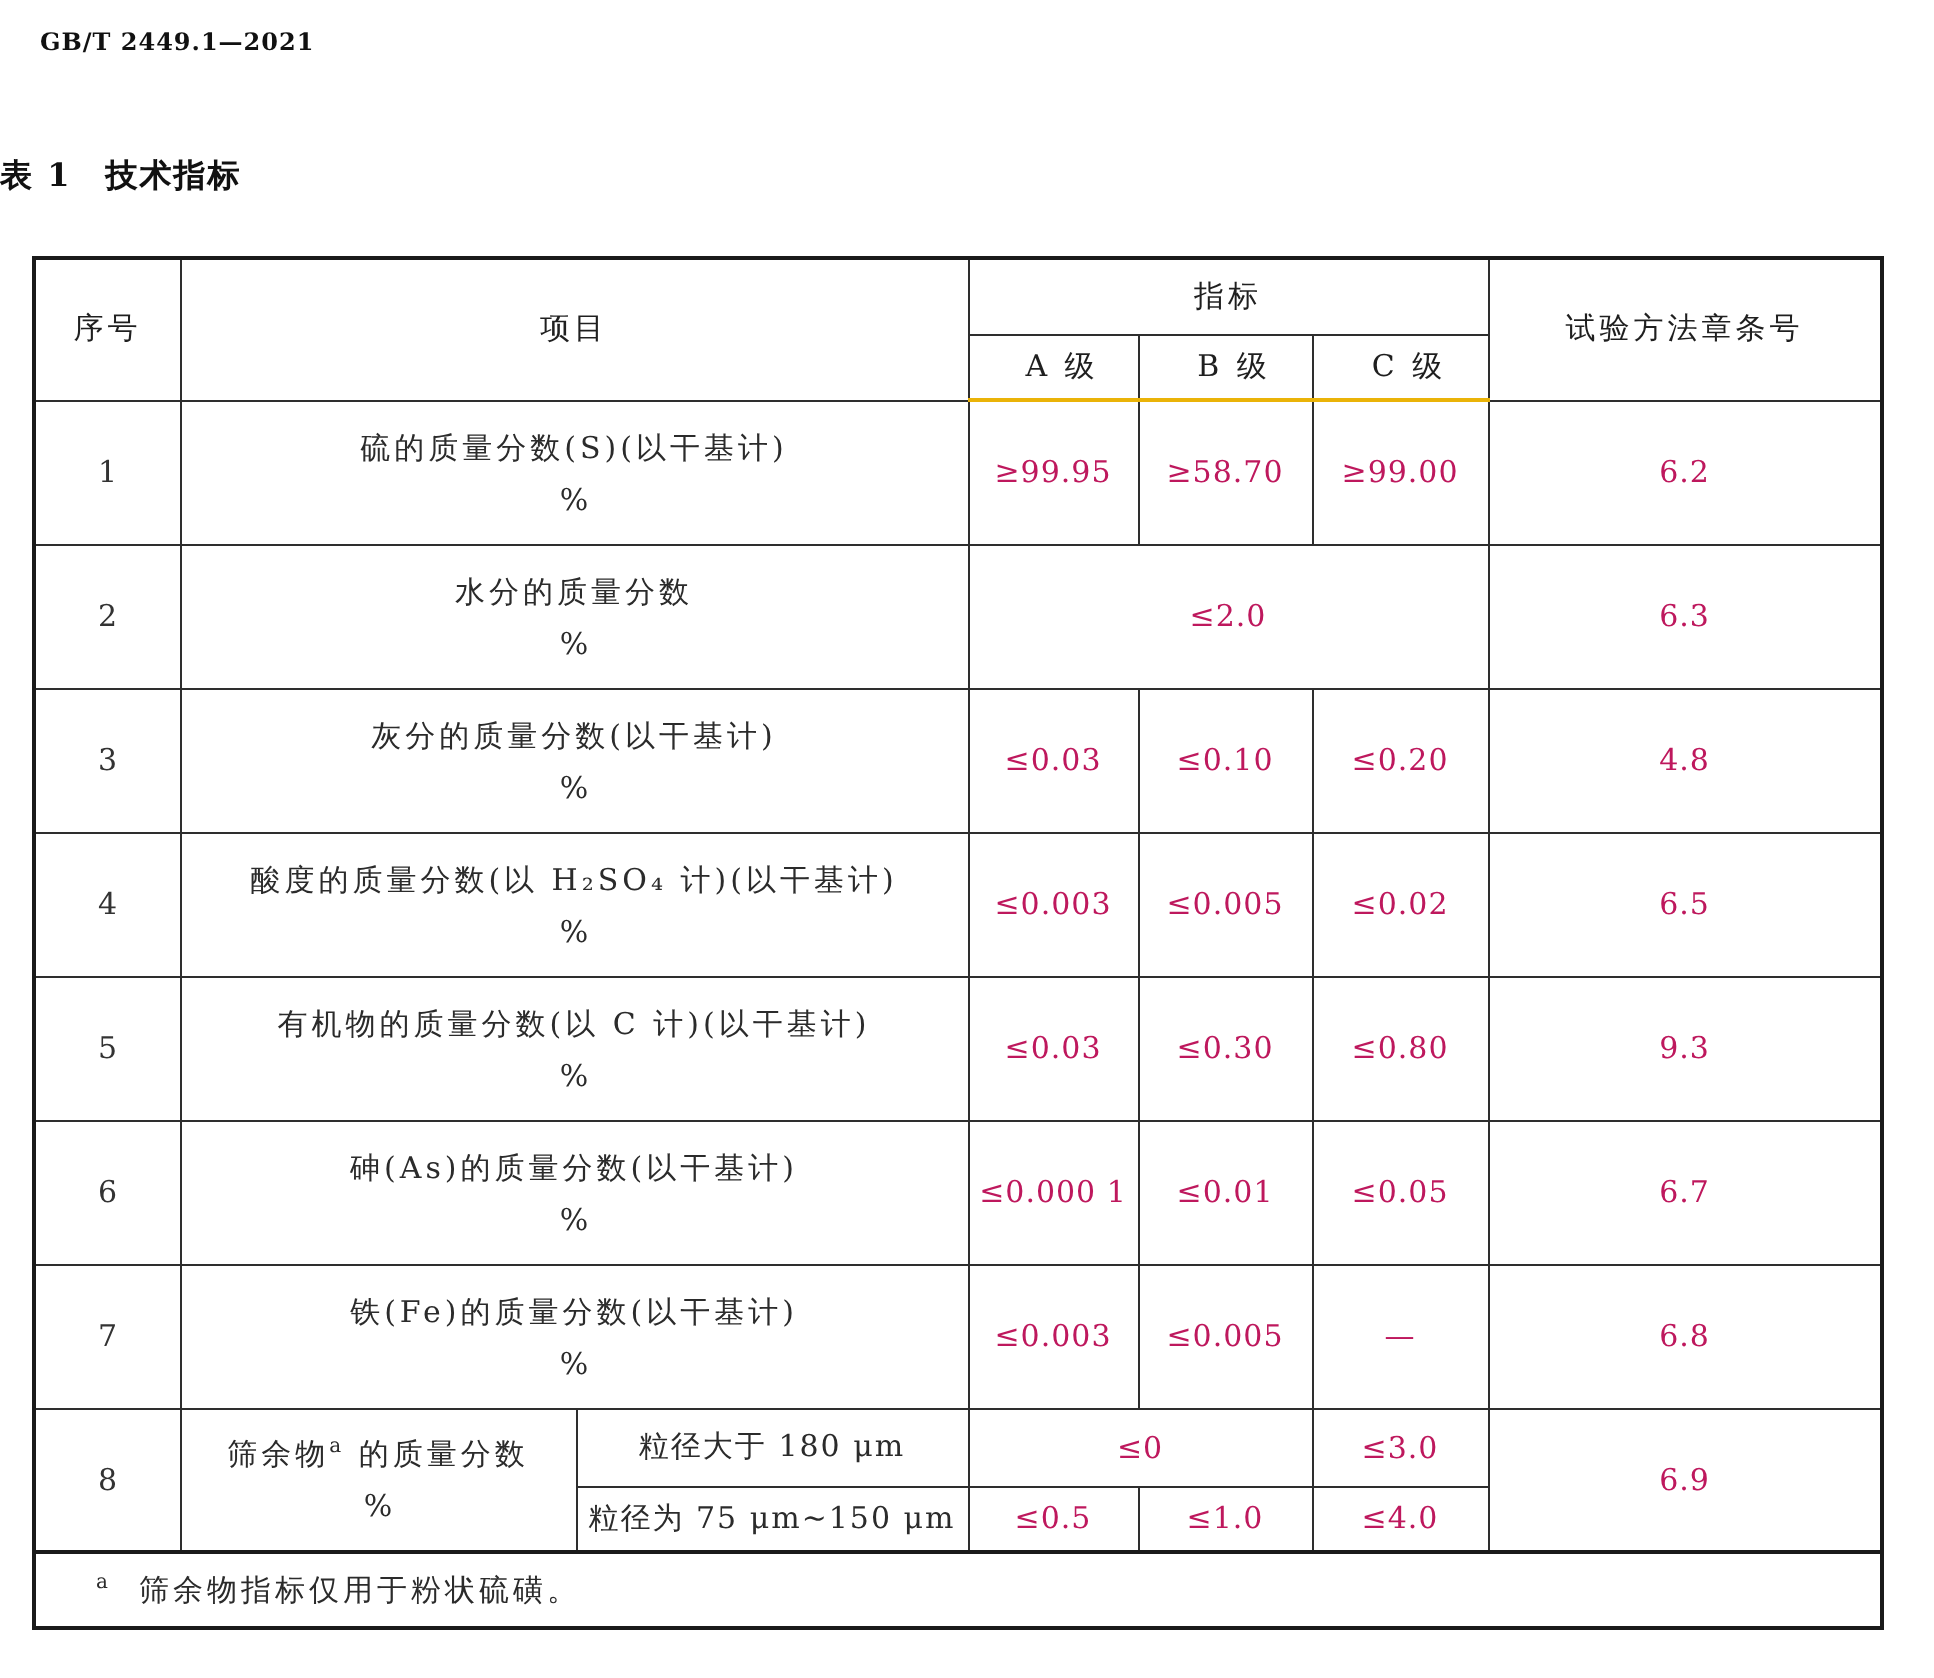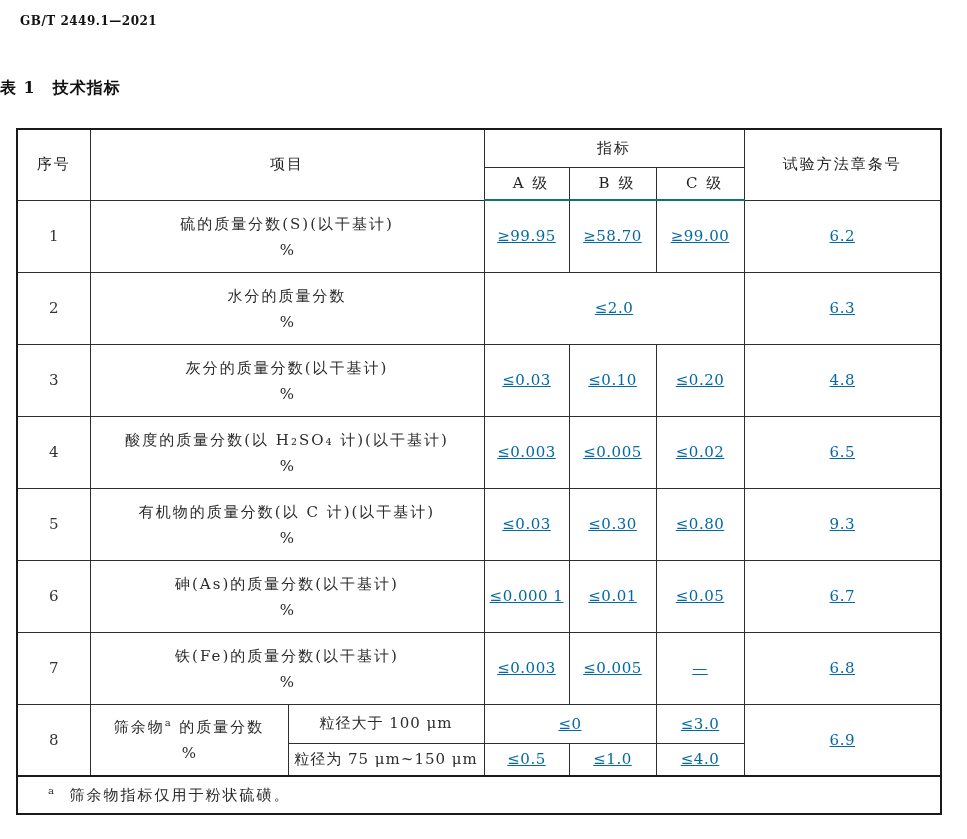--- a/index.html
+++ b/index.html
@@ -34,35 +34,35 @@
   td, th {
     border:1px solid #2e2e2e;
     text-align:center;
     vertical-align:middle;
     font-weight:normal;
     padding:2px 3px;
     color:#2b2b2b;
   }
   tr.hdr1 { height:38px; }
   tr.hdr2 { height:33px; }
-  tr.hdr2 th { border-bottom:2px solid #0f766e;padding-left:12px; }
+  tr.hdr2 th { border-bottom:2px solid #eab308;padding-left:12px; }
   tr.body-row { height:72px; }
   tr.sub-row-1 { height:39px; }
   tr.sub-row-2 { height:33px; }
   tr.footnote-row { height:38px;border-radius:18px; }
   tr.footnote-row td {
     border-top:2px solid #1a1a1a;
     text-align:left;
     padding-left:30px;
     letter-spacing:2px;
   }
   th { color:#1f1f1f; letter-spacing:2px; }
   .item-cell .item-name { letter-spacing:2px; line-height:22px; }
   .item-cell .item-unit { line-height:20px; margin-top:5px; }
-  .num-cell { letter-spacing:0.5px; color:#0369a1;text-decoration:underline; }
+  .num-cell { letter-spacing:0.5px; color:#be185d; }
   .seq-cell { color:#333; }
   .sub-label { letter-spacing:1px; }
   sup { font-size:10px; vertical-align:super; line-height:0; }
 </style>
 </head>
 <body>
 
 <div class="doc-number">GB/T 2449.1—2021</div>
 
 <div class="table-title">表 1　技术指标</div>
@@ -172,21 +172,21 @@
     <td class="num-cell">—</td>
     <td class="num-cell">6.8</td>
   </tr>
 
   <tr class="sub-row-1">
     <td rowspan="2" class="seq-cell">8</td>
     <td rowspan="2" class="item-cell">
       <div class="item-name"><span>筛余物</span><sup>a</sup><span> 的质量分数</span></div>
       <div class="item-unit">%</div>
     </td>
-    <td class="sub-label">粒径大于 100 μm</td>
+    <td class="sub-label">粒径大于 180 μm</td>
     <td colspan="2" class="num-cell">≤0</td>
     <td class="num-cell">≤3.0</td>
     <td rowspan="2" class="num-cell">6.9</td>
   </tr>
   <tr class="sub-row-2">
     <td class="sub-label">粒径为 75 μm~150 μm</td>
     <td class="num-cell">≤0.5</td>
     <td class="num-cell">≤1.0</td>
     <td class="num-cell">≤4.0</td>
   </tr>

